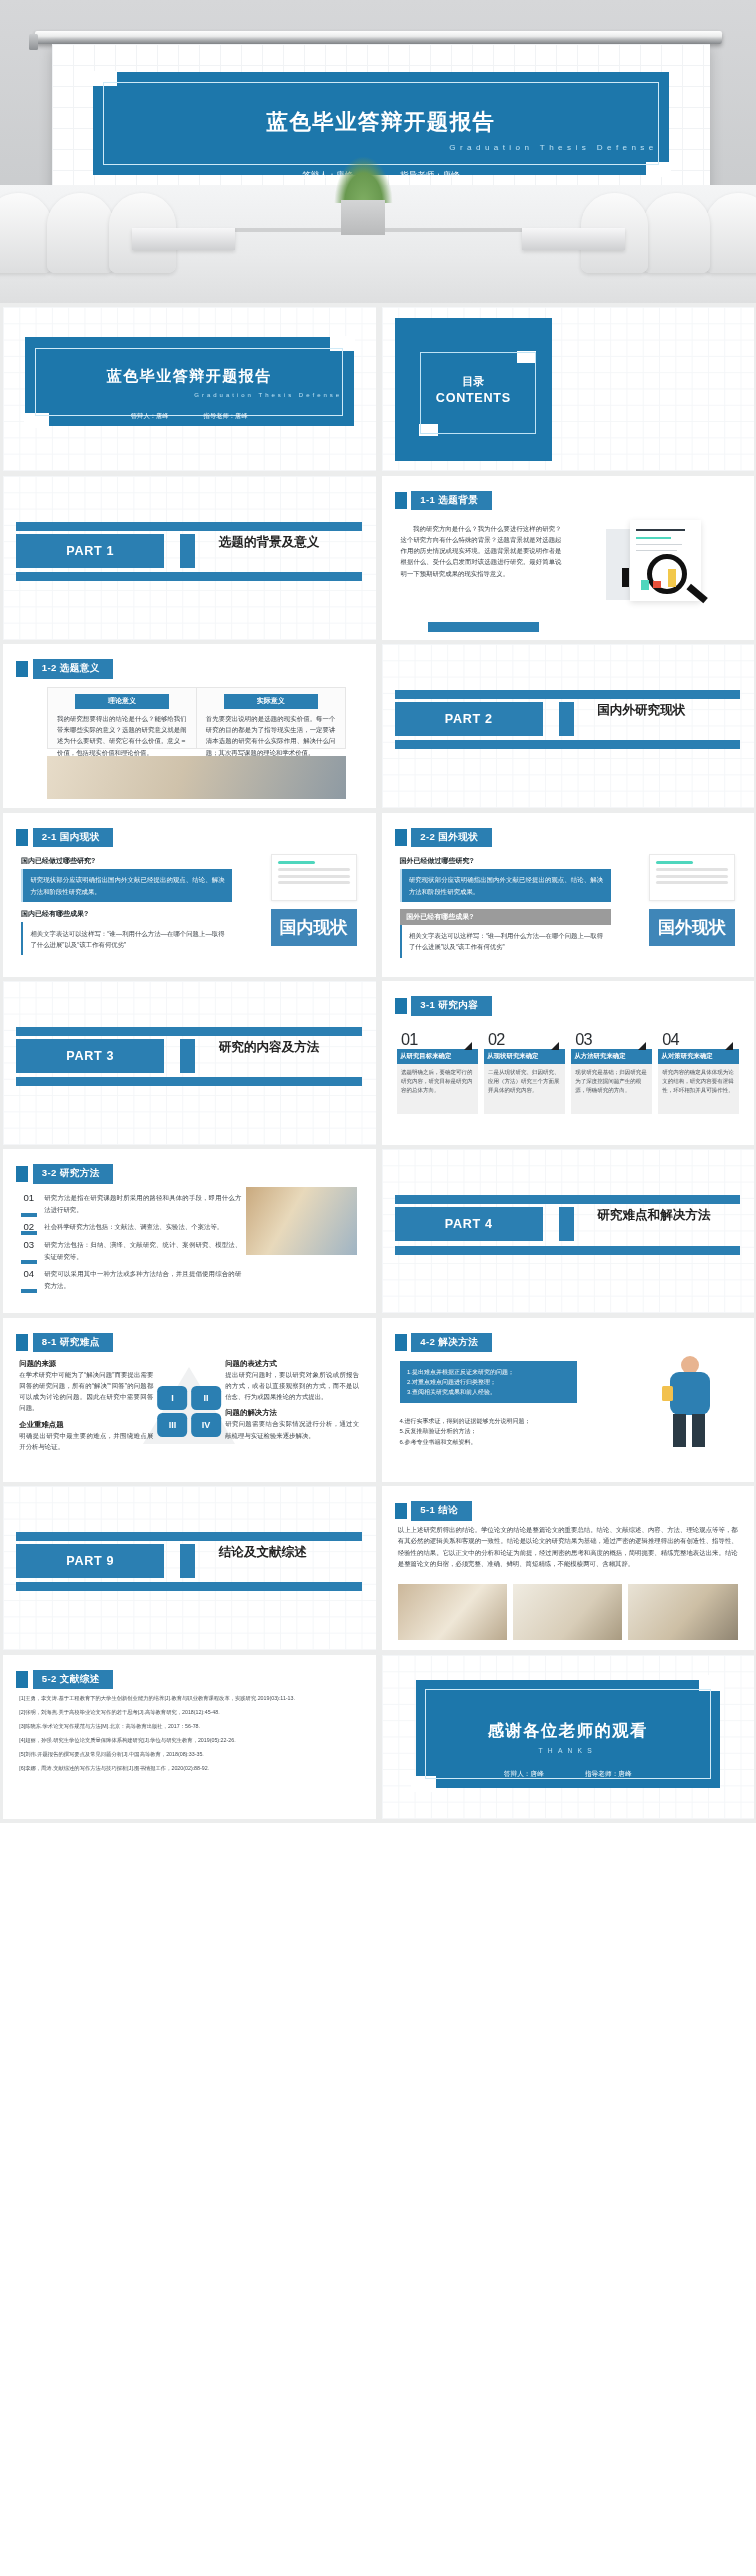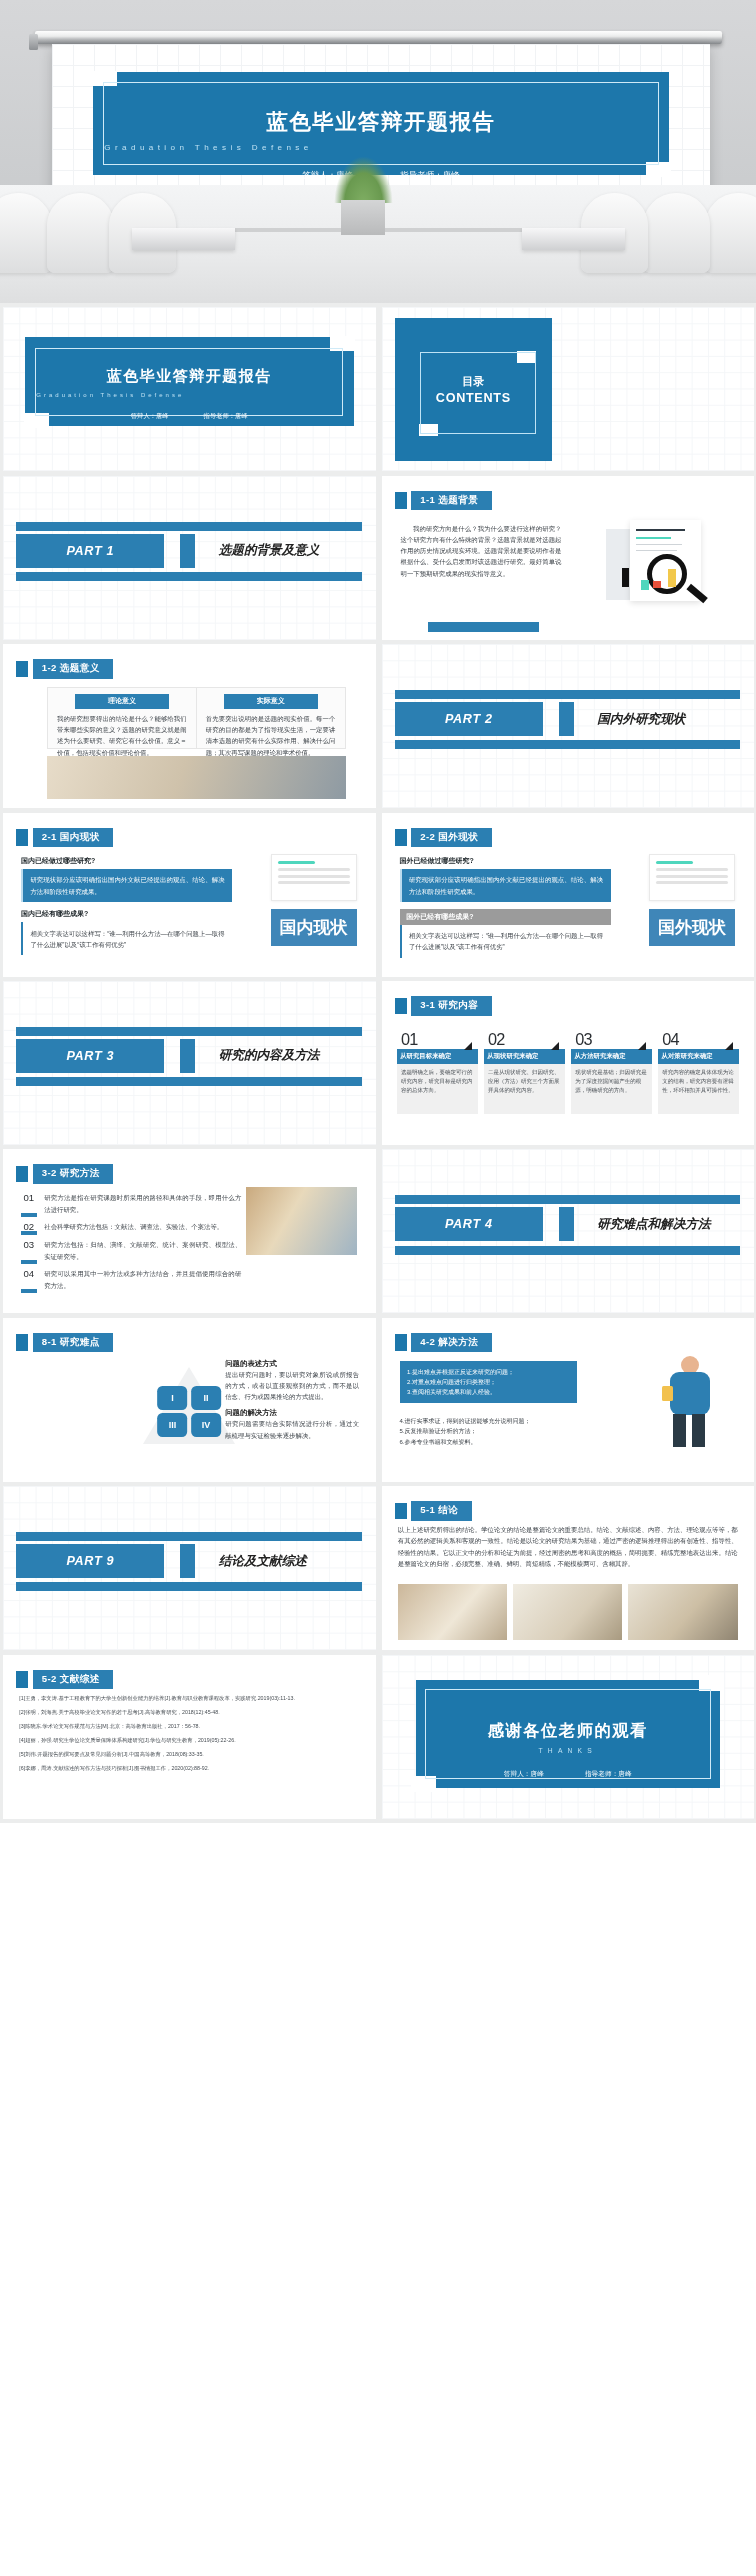--- a/index.html
+++ b/index.html
@@ -34,21 +34,21 @@
   .plant{position:absolute;left:334px;bottom:100px;width:59px;height:47px;
     background:radial-gradient(ellipse at 50% 100%,#7fae63 0%,#69994f 45%,transparent 70%);}
   .lap{position:absolute;height:22px;background:linear-gradient(180deg,#f7f7f8,#cfd0d2);
     box-shadow:0 1.5px 3.7px rgba(0,0,0,.12);}
   
   .tcard{position:absolute;left:41px;top:28px;width:576px;height:103px;background:#1d77ab;}
   .tcard .inner{position:absolute;left:10.3px;top:10.3px;right:10.3px;bottom:10.3px;
     border:1.5px solid #cfeaf7;}
   .tcard h1{color:#fff;font-size:21.4px;font-weight:bold;letter-spacing:1.5px;text-align:center;
     margin-top:24px;}
-  .tcard .sub{color:#bfe2f4;font-size:8.1px;letter-spacing:4.4px;text-align:left;margin-top:6.7px;}
+  .tcard .sub{color:#bfe2f4;font-size:8.1px;letter-spacing:4.4px;text-align:right;margin-top:6.7px;}
   .tcard .meta{display:flex;justify-content:center;gap:47px;color:#fff;font-size:8.5px;
     margin-top:18px;}
   .notch-tl{position:absolute;left:-1.5px;top:-1.5px;width:25px;height:15px;background:#fff;}
   .notch-br{position:absolute;right:-1.5px;bottom:-1.5px;width:25px;height:15px;background:#fff;}
   .notch-tr{position:absolute;right:-1.5px;top:-1.5px;width:25px;height:15px;background:#fff;}
   .notch-bl{position:absolute;left:-1.5px;bottom:-1.5px;width:25px;height:15px;background:#fff;}
 
   
   .grid{display:grid;grid-template-columns:1fr 1fr;gap:4.4px 6px;padding:4.4px 3px;background:#eceded;}
   .slide{position:relative;width:100%;height:164px;background:#fff;overflow:hidden;
@@ -59,21 +59,21 @@
   .slide.plain{background-image:none;}
   
   .chip{position:absolute;left:13.3px;top:15px;display:flex;align-items:center;gap:4.4px;}
   .chip .sq{width:12px;height:16.3px;background:#1d77ab;}
   .chip .bar{background:#2b7fb2;color:#fff;font-size:9.6px;font-weight:bold;
     padding:3px 13.3px 3.7px 9px;letter-spacing:0.4px;}
   
   .partwrap{position:absolute;left:0;top:58px;width:100%;}
   .part-topbar{position:absolute;left:13.3px;top:-12px;width:calc(100% - 27px);height:9px;
     background:#2b7fb2;}
-  .part-row{display:flex;align-items:center;gap:16px;padding:0 13.3px;font-style:italic;}
+  .part-row{display:flex;align-items:flex-start;gap:16px;padding:0 13.3px;}
   .part-box{background:#2b7fb2;color:#fff;width:148px;height:34px;display:flex;
     align-items:center;justify-content:center;font-size:12.6px;font-weight:bold;letter-spacing:0.7px;}
   .part-tick{width:15px;height:34px;background:#2b7fb2;}
   .part-title{flex:1;display:flex;align-items:center;font-size:12.6px;font-weight:bold;color:#222;
     padding-left:7.4px;}
   .part-botbar{position:absolute;left:13.3px;bottom:-13.3px;width:calc(100% - 27px);height:9px;
     background:#2b7fb2;}
   
   .toc-left{position:absolute;left:13.3px;top:10.3px;width:157px;height:143px;background:#1d77ab;}
   .toc-left .frm{position:absolute;left:25px;top:34px;right:16.3px;bottom:27px;border:1.5px solid #bfe3f5;}
@@ -419,20 +419,26 @@
       <div class="part-botbar"></div>
     </div>
   </div>
 
   <div class="slide plain">
     <div class="chip">
       <span class="sq"></span>
       <span class="bar">8-1 研究难点</span>
     </div>
     <div class="arrowbg"></div>
+    <div class="d-left">
+      <p class="h-sm">问题的来源</p>
+      <p class="para">在学术研究中可能为了“解决问题”而要提出需要回答的研究问题，所有的“解决”“回答”的问题都可以成为讨论的问题。因此在研究中需要回答问题。</p>
+      <p class="h-sm" style="margin-top:6px;">企业重难点题</p>
+      <p class="para">明确提出研究中最主要的难点，并围绕难点展开分析与论证。</p>
+    </div>
     <div class="d-right">
       <p class="h-sm">问题的表述方式</p>
       <p class="para">提出研究问题时，要以研究对象所说或所报告的方式，或者以直接观察到的方式，而不是以信念、行为或因果推论的方式提出。</p>
       <p class="h-sm" style="margin-top:6px;">问题的解决方法</p>
       <p class="para">研究问题需要结合实际情况进行分析，通过文献梳理与实证检验来逐步解决。</p>
     </div>
     <div class="roman">
       <i>I</i>
       <i>II</i>
       <i>III</i>

